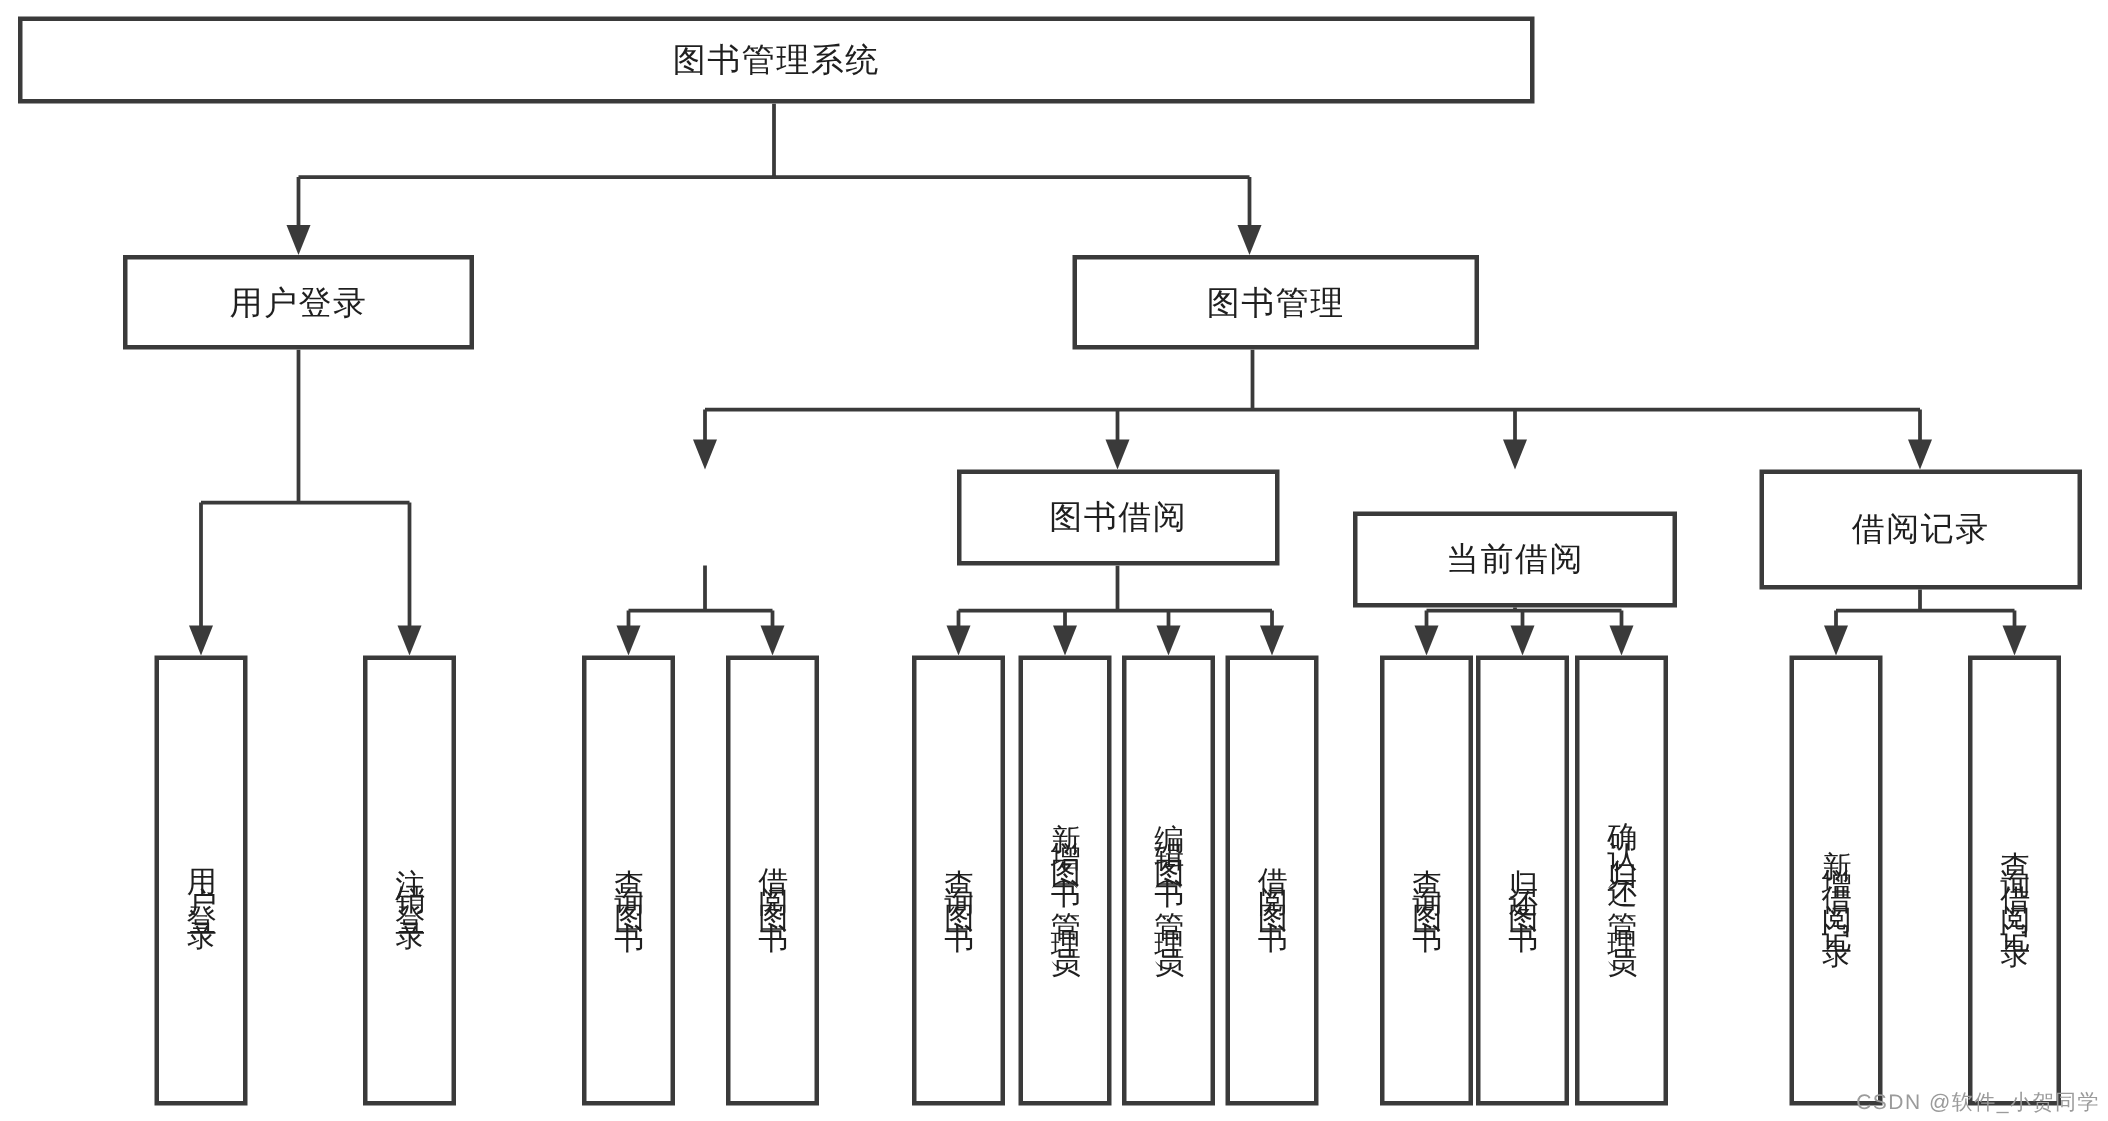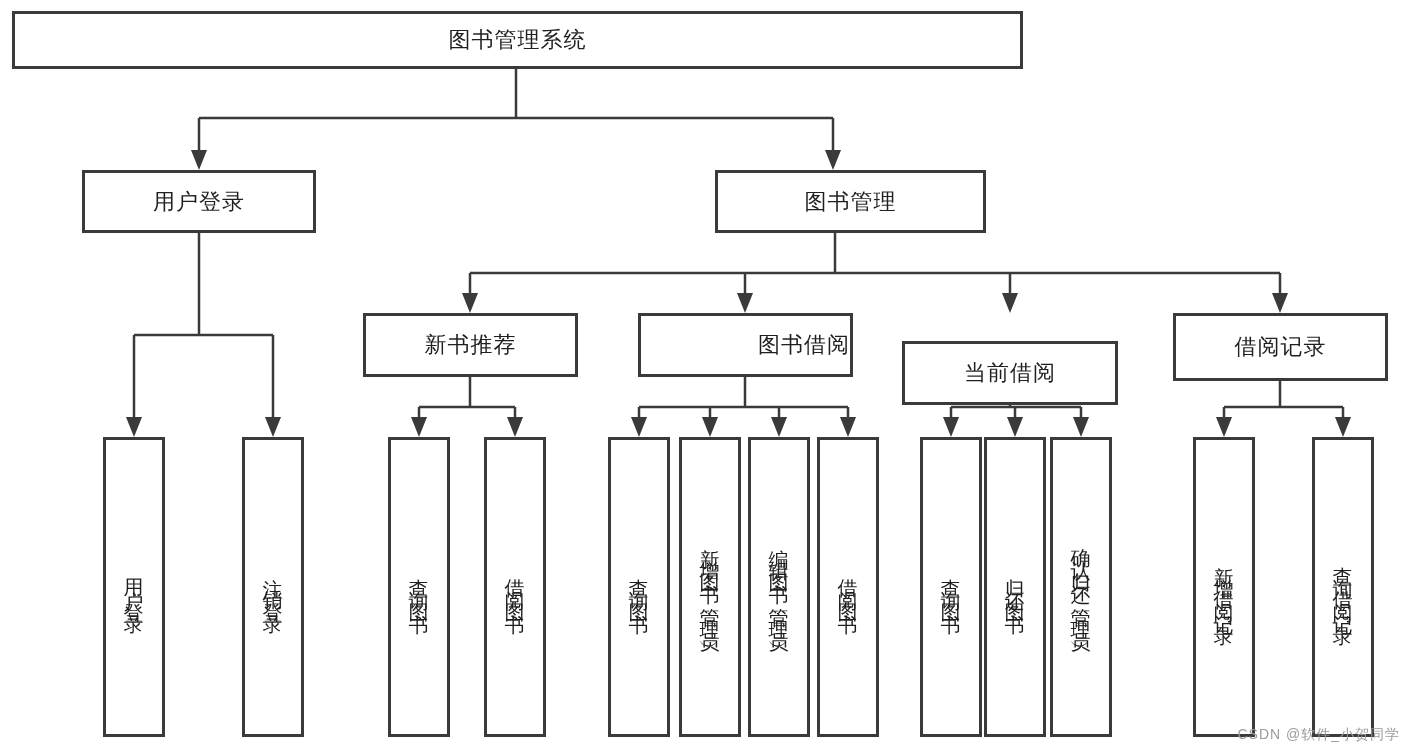--- a/index.html
+++ b/index.html
@@ -93,30 +93,27 @@
     <span>图书管理系统</span>
   </div>
 
   <div class="node hbox" style="left:82px; top:170px; width:234px; height:63px;">
     <span>用户登录</span>
   </div>
   <div class="node hbox" style="left:715px; top:170px; width:271px; height:63px;">
     <span>图书管理</span>
   </div>
 
-  <div class="node hbox" style="left:363px; top:313px; width:215px; height:64px;">
-    <span>新书推荐</span>
-  </div>
-  <div class="node hbox" style="left:638px; top:313px; width:215px; height:64px;justify-content:flex-end;">
+  <div class="node hbox" style="left:638px; top:313px; width:215px; height:64px;">
     <span>图书借阅</span>
   </div>
   <div class="node hbox" style="left:902px; top:313px; width:216px; height:64px;margin-top:28px;">
     <span>当前借阅</span>
   </div>
-  <div class="node hbox" style="left:1173px; top:313px; width:215px; height:68px;align-items:center;">
+  <div class="node hbox" style="left:1173px; top:313px; width:215px; height:80px;align-items:center;">
     <span>借阅记录</span>
   </div>
 
   <div class="node vbox" style="left:103px; top:437px; width:62px; height:300px;">
     <span class="vtext">用户登录</span>
   </div>
   <div class="node vbox" style="left:242px; top:437px; width:62px; height:300px;">
     <span class="vtext">注销登录</span>
   </div>
 

